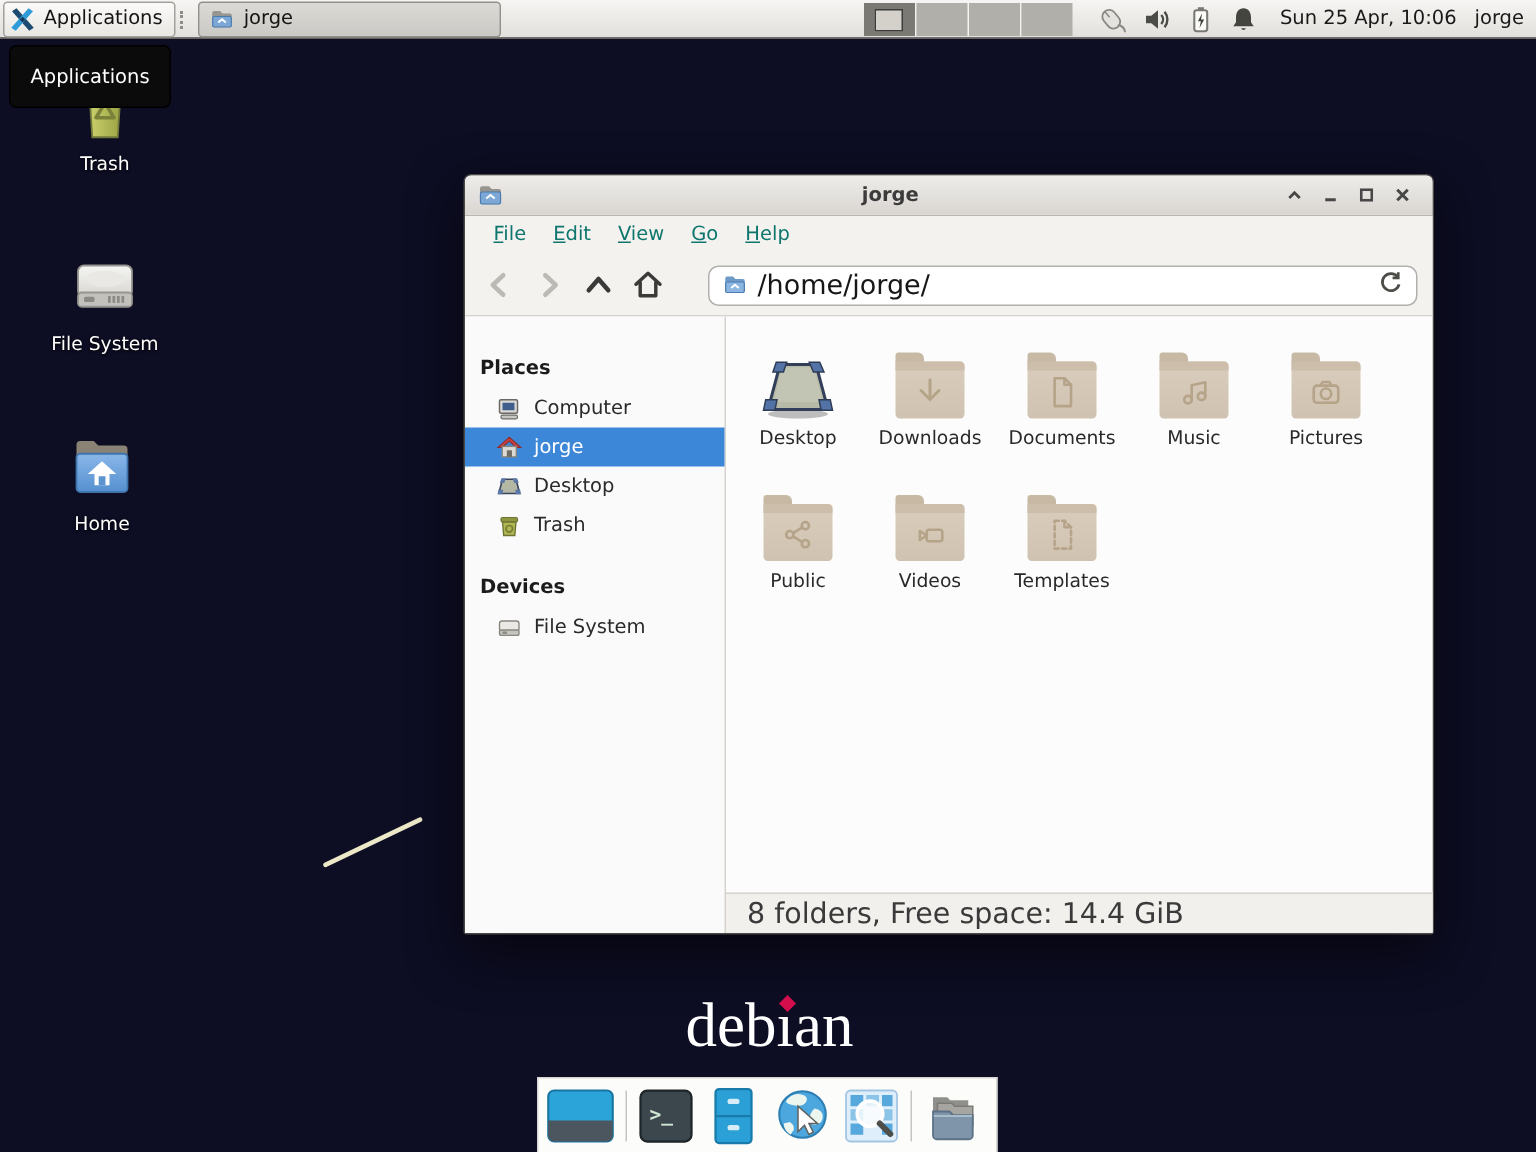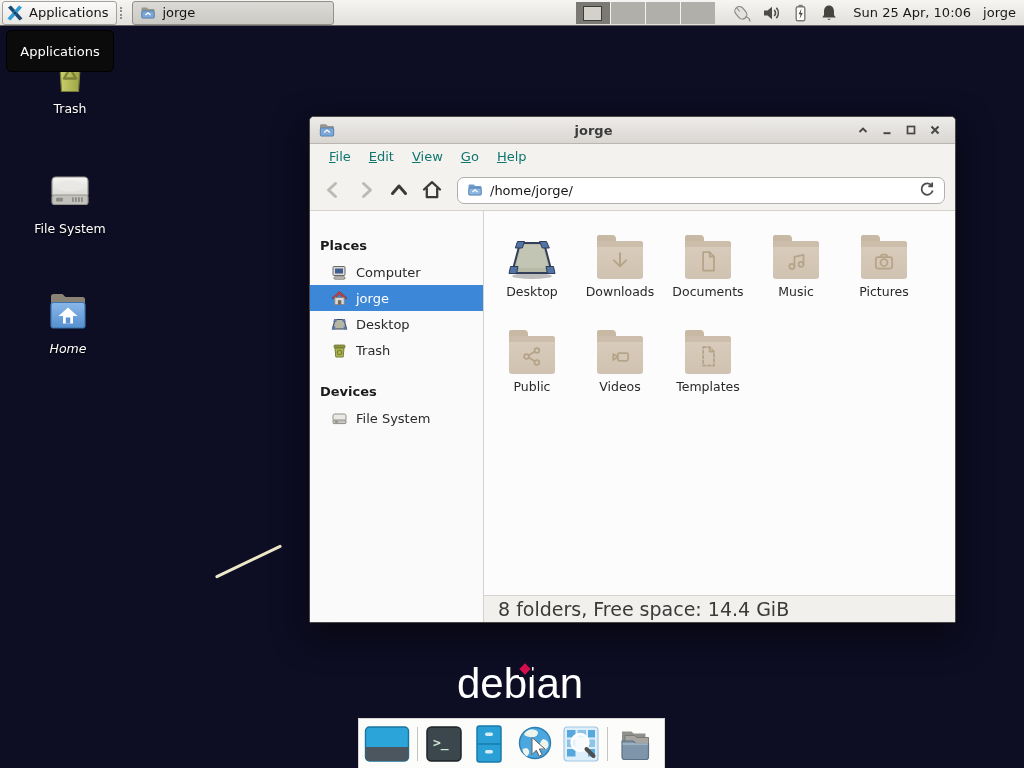--- a/index.html
+++ b/index.html
@@ -44,49 +44,49 @@
     background:#0b0b0b;border:1px solid #000;border-radius:5px;
     color:#fff;font-size:13px;display:flex;align-items:center;justify-content:center;z-index:50;
   }
   
   .desk-icon{position:absolute;width:112px;text-align:center;color:#fff;font-size:12.5px;
     text-shadow:0 1px 2px rgba(0,0,0,.95);}
   .desk-icon svg{display:block;margin:0 auto;}
   .desk-icon .lbl{margin-top:5px;}
   .di-trash{left:14px;top:46px;}
   .di-fs{left:14px;top:166px;}
-  .di-home{left:12px;top:286px;font-style:italic;}
+  .di-home{left:12px;top:286px;}
   
   .wline{position:absolute;left:212px;top:560px;width:73px;height:3px;background:#ece8c8;
     border-radius:2px;transform:rotate(-25.5deg);}
   .logo{position:absolute;left:457px;top:658px;height:52px;color:#fff;
-    font-family:Liberation Sans, sans-serif;font-size:42px;line-height:52px;}
+    font-family:Liberation Serif, serif;font-size:42px;line-height:52px;}
   .logo .dot-cover{position:absolute;left:62px;top:8px;width:13px;height:11px;background:#0d0d23;}
   .logo .diamond{position:absolute;left:64px;top:7px;width:8px;height:8px;background:#d70f4e;transform:rotate(45deg);}
   
   .window{
     position:absolute;left:309px;top:116px;width:647px;height:507px;box-sizing:border-box;
     background:#fbfafa;border:1px solid #4b4946;border-radius:5px 5px 2px 2px;
     box-shadow:0 12px 34px rgba(0,0,0,.55);display:flex;flex-direction:column;z-index:30;
   }
   .titlebar{flex:0 0 26px;display:flex;align-items:center;padding:0 8px;
     background:linear-gradient(#eeece9,#d9d6d2);border-bottom:1px solid #b9b6b1;
     border-radius:4px 4px 0 0;}
   .title{flex:1;text-align:center;font-weight:bold;font-size:13px;color:#3b3b3b;}
   .winbtn{width:24px;height:22px;display:flex;align-items:center;justify-content:center;}
   .menubar{flex:0 0 26px;background:#f3f2ef;display:flex;align-items:center;
     padding-left:10px;font-size:13px;color:#0f766e;}
   .menu-item{padding:0 9px;line-height:26px;}
   .menu-item u{text-decoration:underline;}
   .toolbar{flex:0 0 40px;background:#f3f2ef;border-bottom:1px solid #d6d3cf;
     display:flex;align-items:center;padding:0 10px;}
   .tool-btn{width:26px;height:26px;display:flex;align-items:center;justify-content:center;margin-right:7px;}
-  .pathfield{flex:1;height:27px;margin-left:5px;background:#fff;border:1px solid #b2b0ac;
+  .pathfield{flex:1;height:27px;margin-left:20px;background:#fff;border:1px solid #b2b0ac;
     border-radius:7px;display:flex;align-items:center;padding:0 9px;gap:7px;
-    font-size:13px;color:#161616;box-sizing:border-box;}
+    font-size:18px;color:#161616;box-sizing:border-box;}
   .path-text{flex:1;}
   .main{flex:1;display:flex;min-height:0;}
   .sidebar{flex:0 0 174px;width:174px;box-sizing:border-box;background:#fbfafa;
     border-right:1px solid #d6d3cf;padding-top:6px;font-size:13px;color:#2a2a2a;}
   .side-header{font-weight:bold;padding:5px 10px 6px;color:#1b1b1b;margin-top:16px;}
   .side-item{height:26px;display:flex;align-items:center;gap:8px;padding-left:21px;}
   .side-item svg{flex:0 0 auto;}
   .side-item.selected{background:#3d87d9;color:#fff;}
   .rightpane{flex:1;display:flex;flex-direction:column;min-width:0;background:#fcfcfc;}
   .content{flex:1;padding:12px 0 0 4px;display:flex;flex-wrap:wrap;align-content:flex-start;}

